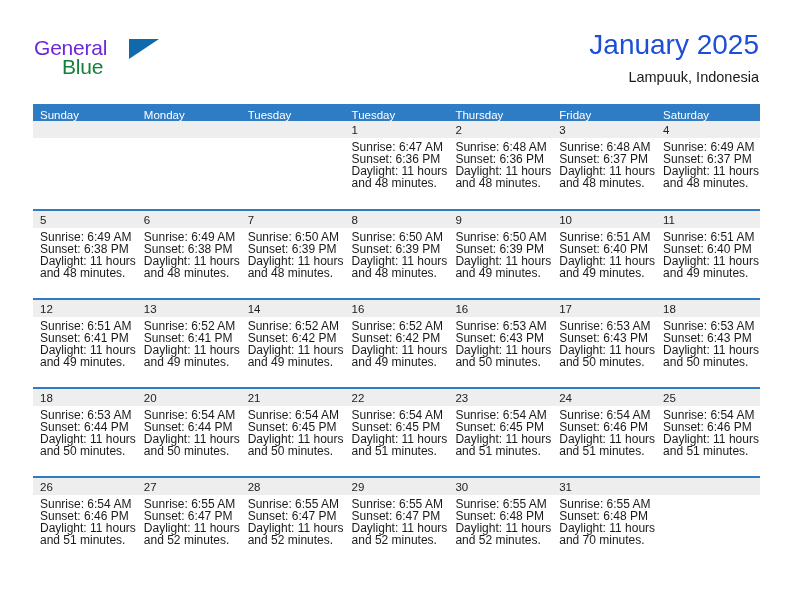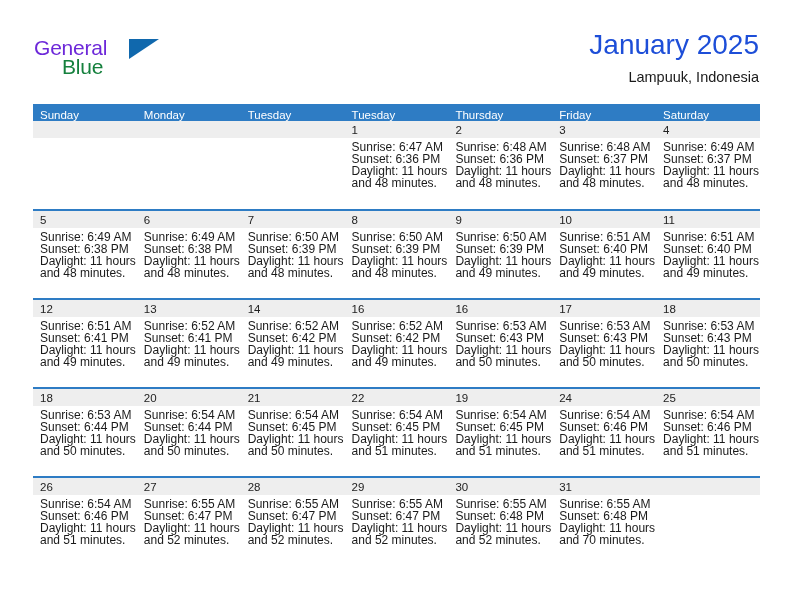--- a/index.html
+++ b/index.html
@@ -380,21 +380,21 @@
           <td>
             <span class="daynum">22</span>
             <div class="cell-body">
               <div>Sunrise: 6:54 AM</div>
               <div>Sunset: 6:45 PM</div>
               <div>Daylight: 11 hours</div>
               <div>and 51 minutes.</div>
             </div>
           </td>
           <td>
-            <span class="daynum">19</span>
+            <span class="daynum">23</span>
             <div class="cell-body">
               <div>Sunrise: 6:54 AM</div>
               <div>Sunset: 6:45 PM</div>
               <div>Daylight: 11 hours</div>
               <div>and 51 minutes.</div>
             </div>
           </td>
           <td>
             <span class="daynum">24</span>
             <div class="cell-body">

